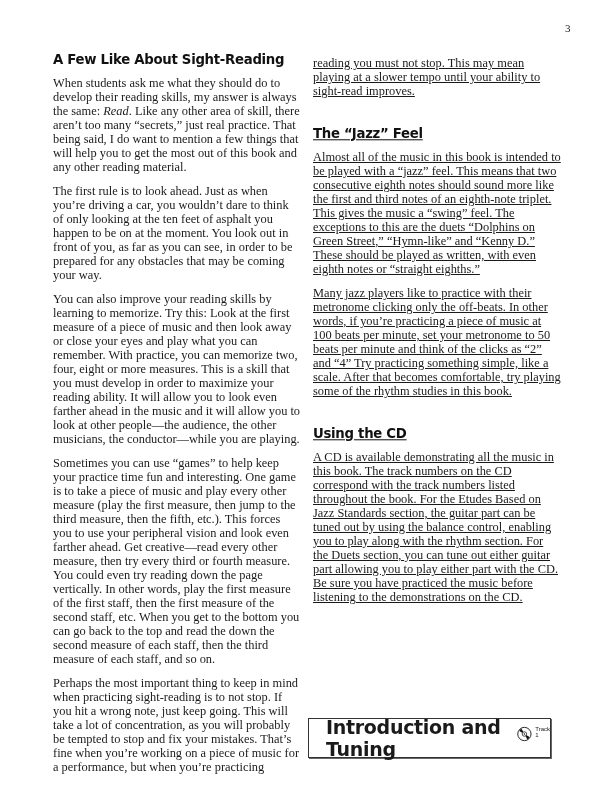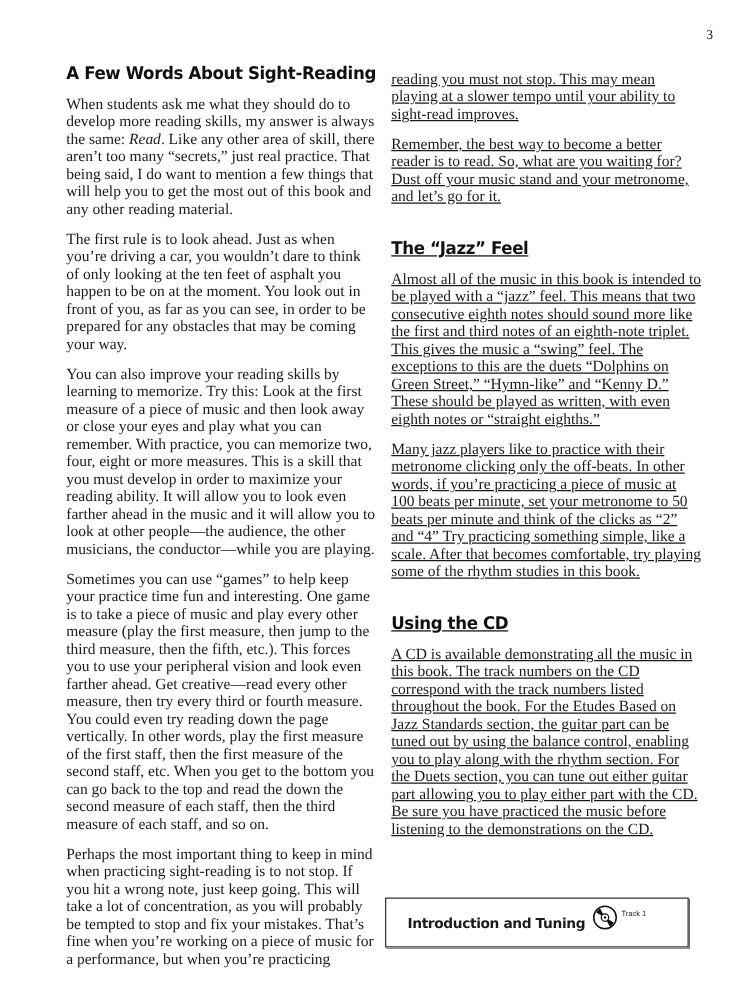--- a/index.html
+++ b/index.html
@@ -7,41 +7,40 @@
   .page-number { position: absolute; top: 22px; left: 565px; font-family: "Liberation Serif", serif; font-size: 11px; }
   .col { position: absolute; top: 52px; font-family: "Liberation Serif", serif; font-size: 12.4px; line-height: 14px; }
   .col-left { left: 53px; width: 248px; }
   .col-right { left: 313px; width: 248px; text-decoration: underline; }
   h2 { font-family: "DejaVu Sans", sans-serif; font-weight: bold; font-size: 13.3px; letter-spacing: -0.3px; margin: 0 0 8px 0; line-height: 16px; color: #111; transform: scaleY(1.05); }
   p { margin: 0 0 10px 0; }
   .col-right h2 { margin-top: 28px; }
   .col-right p:first-child { margin-top: 4px; }
   em { font-style: italic; font-family: Liberation Serif, serif; }
   .track-box { position: absolute; left: 308px; top: 718px; width: 241px; height: 38px; border: 1px solid #333; box-shadow: 1px 1px 0 #666; display: flex; align-items: center; }
-  .track-title { font-family: "DejaVu Sans", sans-serif; font-weight: bold; font-size: 11px; margin-left: 17px; letter-spacing: -0.3px; }
+  .track-title { font-family: "DejaVu Sans", sans-serif; font-weight: bold; font-size: 19px; margin-left: 17px; letter-spacing: -0.3px; }
   .cd-icon { margin-left: 6px; margin-top: -8px; width: 20px; height: 20px; }
   .track-label { font-family: "Liberation Sans", sans-serif; font-size: 6px; margin-left: 3px; margin-top: -12px; }
 </style>
 </head>
 <body>
 
 <div class="page-number">3</div>
 
 <div class="col col-left">
-  <h2>A Few Words About Sight-Reading</h2>
-  <p><span>When students ask me what they should do to develop more reading skills, my answer is always the same: </span><em>Read</em><span>. Like any other area of skill, there aren’t too many “secrets,” just real practice. That being said,  I do want to mention a few things that will help you to get the most out of this book and any other reading material.</span></p>
+  <h2>A Few Like About Sight-Reading</h2>
+  <p><span>When students ask me what they should do to develop their reading skills, my answer is always the same: </span><em>Read</em><span>. Like any other area of skill, there aren’t too many “secrets,” just real practice. That being said,  I do want to mention a few things that will help you to get the most out of this book and any other reading material.</span></p>
   <p>The first rule is to look ahead. Just as when you’re driving a car, you wouldn’t dare to think of only looking at the ten feet of asphalt you happen to be on at the moment. You look out in front of you, as far as you can see, in order to be prepared for any obstacles that may be coming your way.</p>
   <p>You can also improve your reading skills by learning to memorize. Try this: Look at the first measure of a piece of music and then look away or close your eyes and play what you can remember. With practice, you can memorize two, four, eight or more measures. This is a skill that you must develop in order to maximize your reading ability. It will allow you to look even farther ahead in the music and it will allow you to look at other people—the audience, the other musicians, the conductor—while you are playing.</p>
   <p>Sometimes you can use “games” to help keep your practice time fun and interesting. One game is to take a piece of music and play every other measure (play the first measure, then jump to the third measure, then the fifth, etc.). This forces you to use your peripheral vision and look even farther ahead. Get creative—read every other measure, then try every third or fourth measure. You could even try reading down the page vertically. In other words, play the first measure of the first staff, then the first measure of the second staff, etc. When you get to the bottom you can go back to the top and read the down the second measure of each staff, then the third measure of each staff, and so on.</p>
   <p>Perhaps the most important thing to keep in mind when practicing sight-reading is to not stop. If you hit a wrong note, just keep going. This will take a lot of concentration, as you will probably be tempted to stop and fix your mistakes. That’s fine when you’re working on a piece of music for a performance, but when you’re practicing</p>
 </div>
 
 <div class="col col-right">
   <p>reading you must not stop. This may mean playing at a slower tempo until your ability to sight-read improves.</p>
-  <p>Remember, the best way to become a better reader is to read. So, what are you waiting for? Dust off your music stand and your metronome, and let’s go for it.</p>
 
   <h2>The “Jazz” Feel</h2>
   <p>Almost all of the music in this book is intended to be played with a “jazz” feel. This means that two consecutive eighth notes should sound more like the first and third notes of an eighth-note triplet.  This gives the music a “swing” feel. The exceptions to this are the duets “Dolphins on Green Street,” “Hymn-like” and “Kenny D.” These should be played as written, with even eighth notes or “straight eighths.”</p>
 
   <p>Many jazz players like to practice with their metronome clicking only the off-beats. In other words, if you’re practicing a piece of music at 100 beats per minute, set your metronome to 50 beats per minute and think of the clicks as “2” and “4” Try practicing something simple, like a scale. After that becomes comfortable, try playing some of the rhythm studies in this book.</p>
 
   <h2>Using the CD</h2>
   <p>A CD is available demonstrating all the music in this book.  The track numbers on the CD correspond with the track numbers listed throughout the book.  For the Etudes Based on Jazz Standards section, the guitar part can be tuned out by using the balance control, enabling you to play along with the rhythm section.  For the Duets section, you can tune out either guitar part allowing you to play either part with the CD.  Be sure you have practiced the music before listening to the demonstrations on the CD.</p>
 </div>
 

